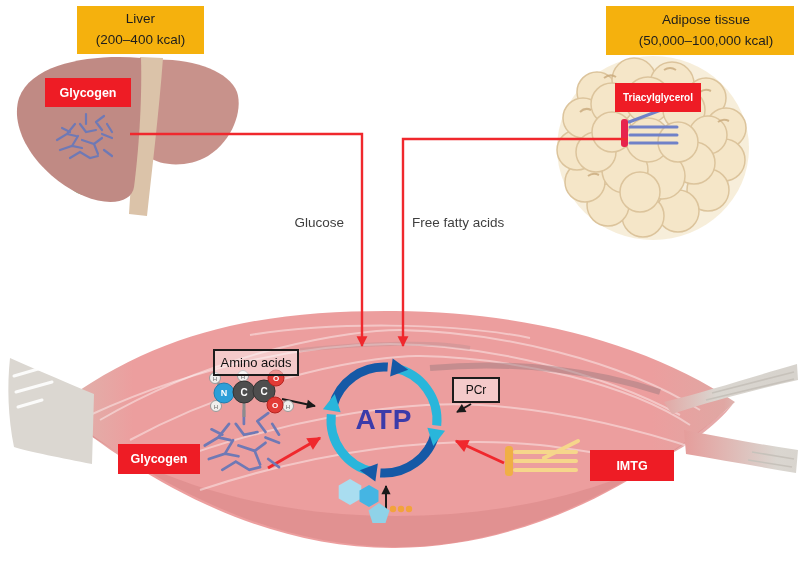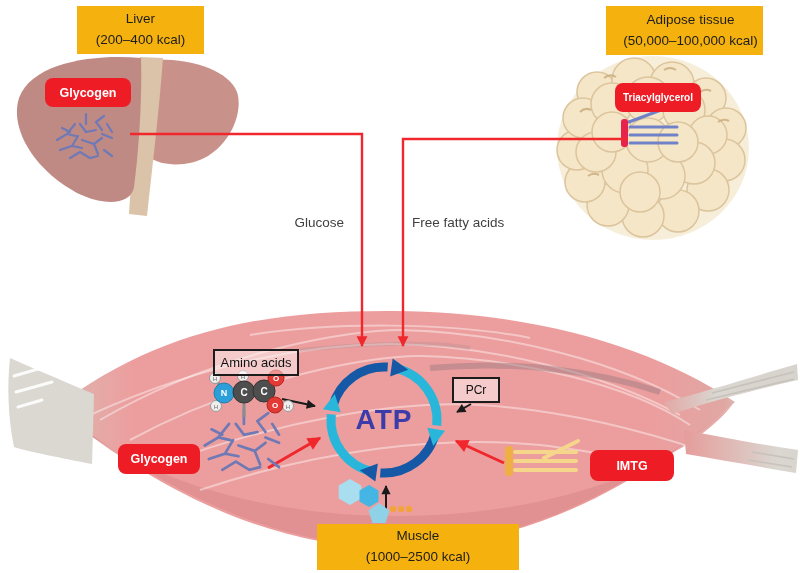--- a/index.html
+++ b/index.html
@@ -3,21 +3,21 @@
 <meta charset="utf-8">
 <style>
   html,body{margin:0;padding:0;background:#fff;}
   #canvas{position:relative;width:800px;height:573px;background:#fff;overflow:hidden;
           font-family:"Liberation Sans", sans-serif;}
   #art{position:absolute;left:0;top:0;}
   .lbl{position:absolute;display:flex;align-items:center;justify-content:center;
        text-align:center;box-sizing:border-box;}
   .box-yellow{background:#F5B10D;color:#1d1d1d;font-size:13.5px;font-weight:400;
               line-height:1.55;flex-direction:column;margin-left:28px;}
-  .box-red{background:#EE1C25;color:#fff;font-weight:700;font-size:12.5px;border-radius:8px;}
+  .box-red{background:#EE1C25;color:#fff;font-weight:700;font-size:12.5px;}
   .box-outline{border:2px solid #1c1c1c;background:rgba(255,255,255,0.45);
                color:#111;font-size:13px;align-items:center;}
   .flux-label{color:#3f3f3f;font-size:13.5px;}
   .atp{color:#3B3BAA;font-size:28px;font-weight:700;letter-spacing:1px;}
 </style>
 </head>
 <body>
 
 <div id="canvas">
 
@@ -237,21 +237,21 @@
     </g>
     <rect x="505" y="446" width="8" height="30" rx="3.5" fill="#F0AF45"></rect>
   </g>
 </svg>
 
 <div class="lbl box-yellow" style="left:49px;top:6px;width:127px;height:48px;">
   <span>Liver</span>
   <span>(200–400 kcal)</span>
 </div>
 
-<div class="lbl box-yellow" style="left:578px;top:6px;width:157px;height:49px;padding-left:12px;">
+<div class="lbl box-yellow" style="left:578px;top:6px;width:188px;height:49px;padding-left:12px;">
   <span>Adipose tissue</span>
   <span>(50,000–100,000 kcal)</span>
 </div>
 
 <div class="lbl box-red" style="left:45px;top:78px;width:86px;height:29px;">
   <span>Glycogen</span>
 </div>
 
 <div class="lbl box-red" style="left:615px;top:83px;width:86px;height:29px;font-size:10px;">
   <span>Triacylglycerol</span>
@@ -278,18 +278,14 @@
 </div>
 
 <div class="lbl box-red" style="left:118px;top:444px;width:82px;height:30px;">
   <span>Glycogen</span>
 </div>
 
 <div class="lbl box-red" style="left:590px;top:450px;width:84px;height:31px;">
   <span>IMTG</span>
 </div>
 
-<div class="lbl box-yellow" style="left:289px;top:524px;width:202px;height:46px;">
-  <span>Muscle</span>
-  <span>(1000–2500 kcal)</span>
-</div>
 
 </div>
 
 </body></html>

